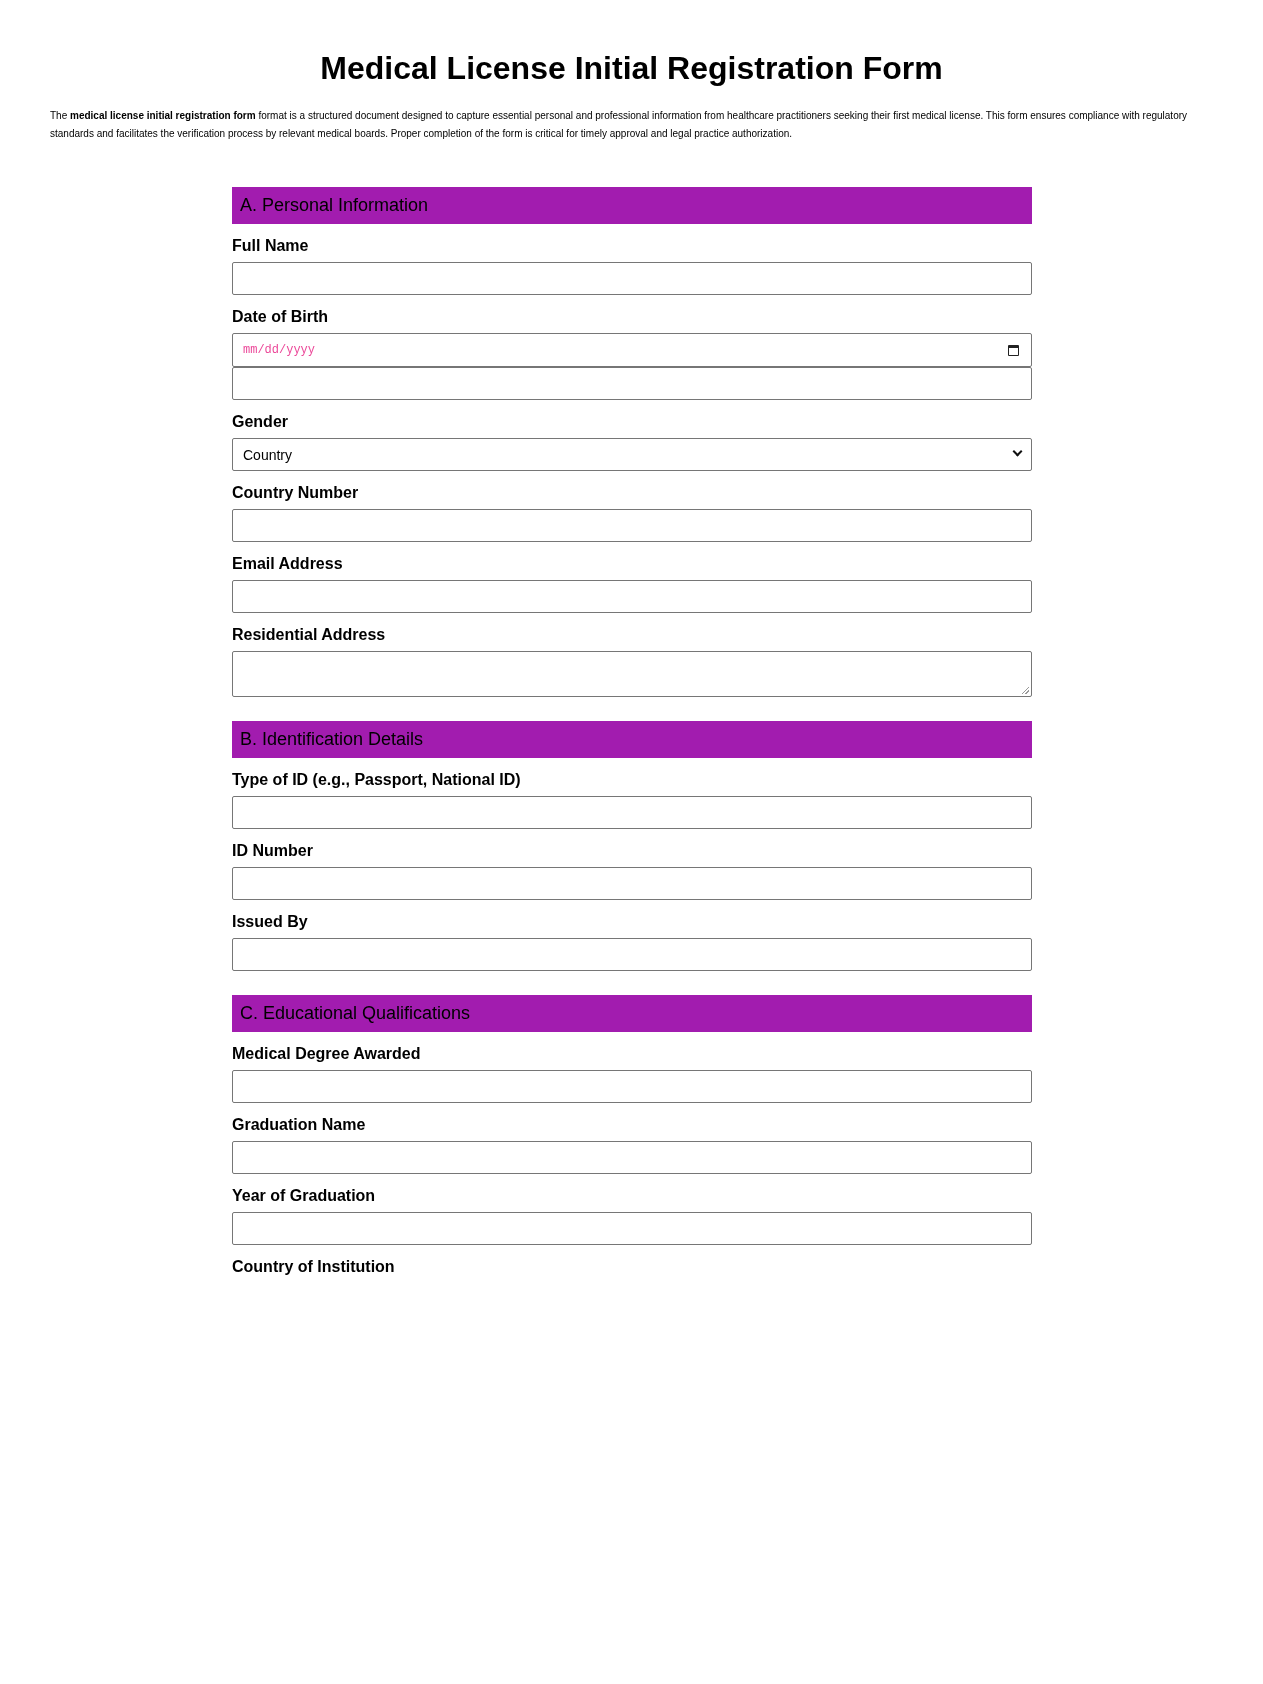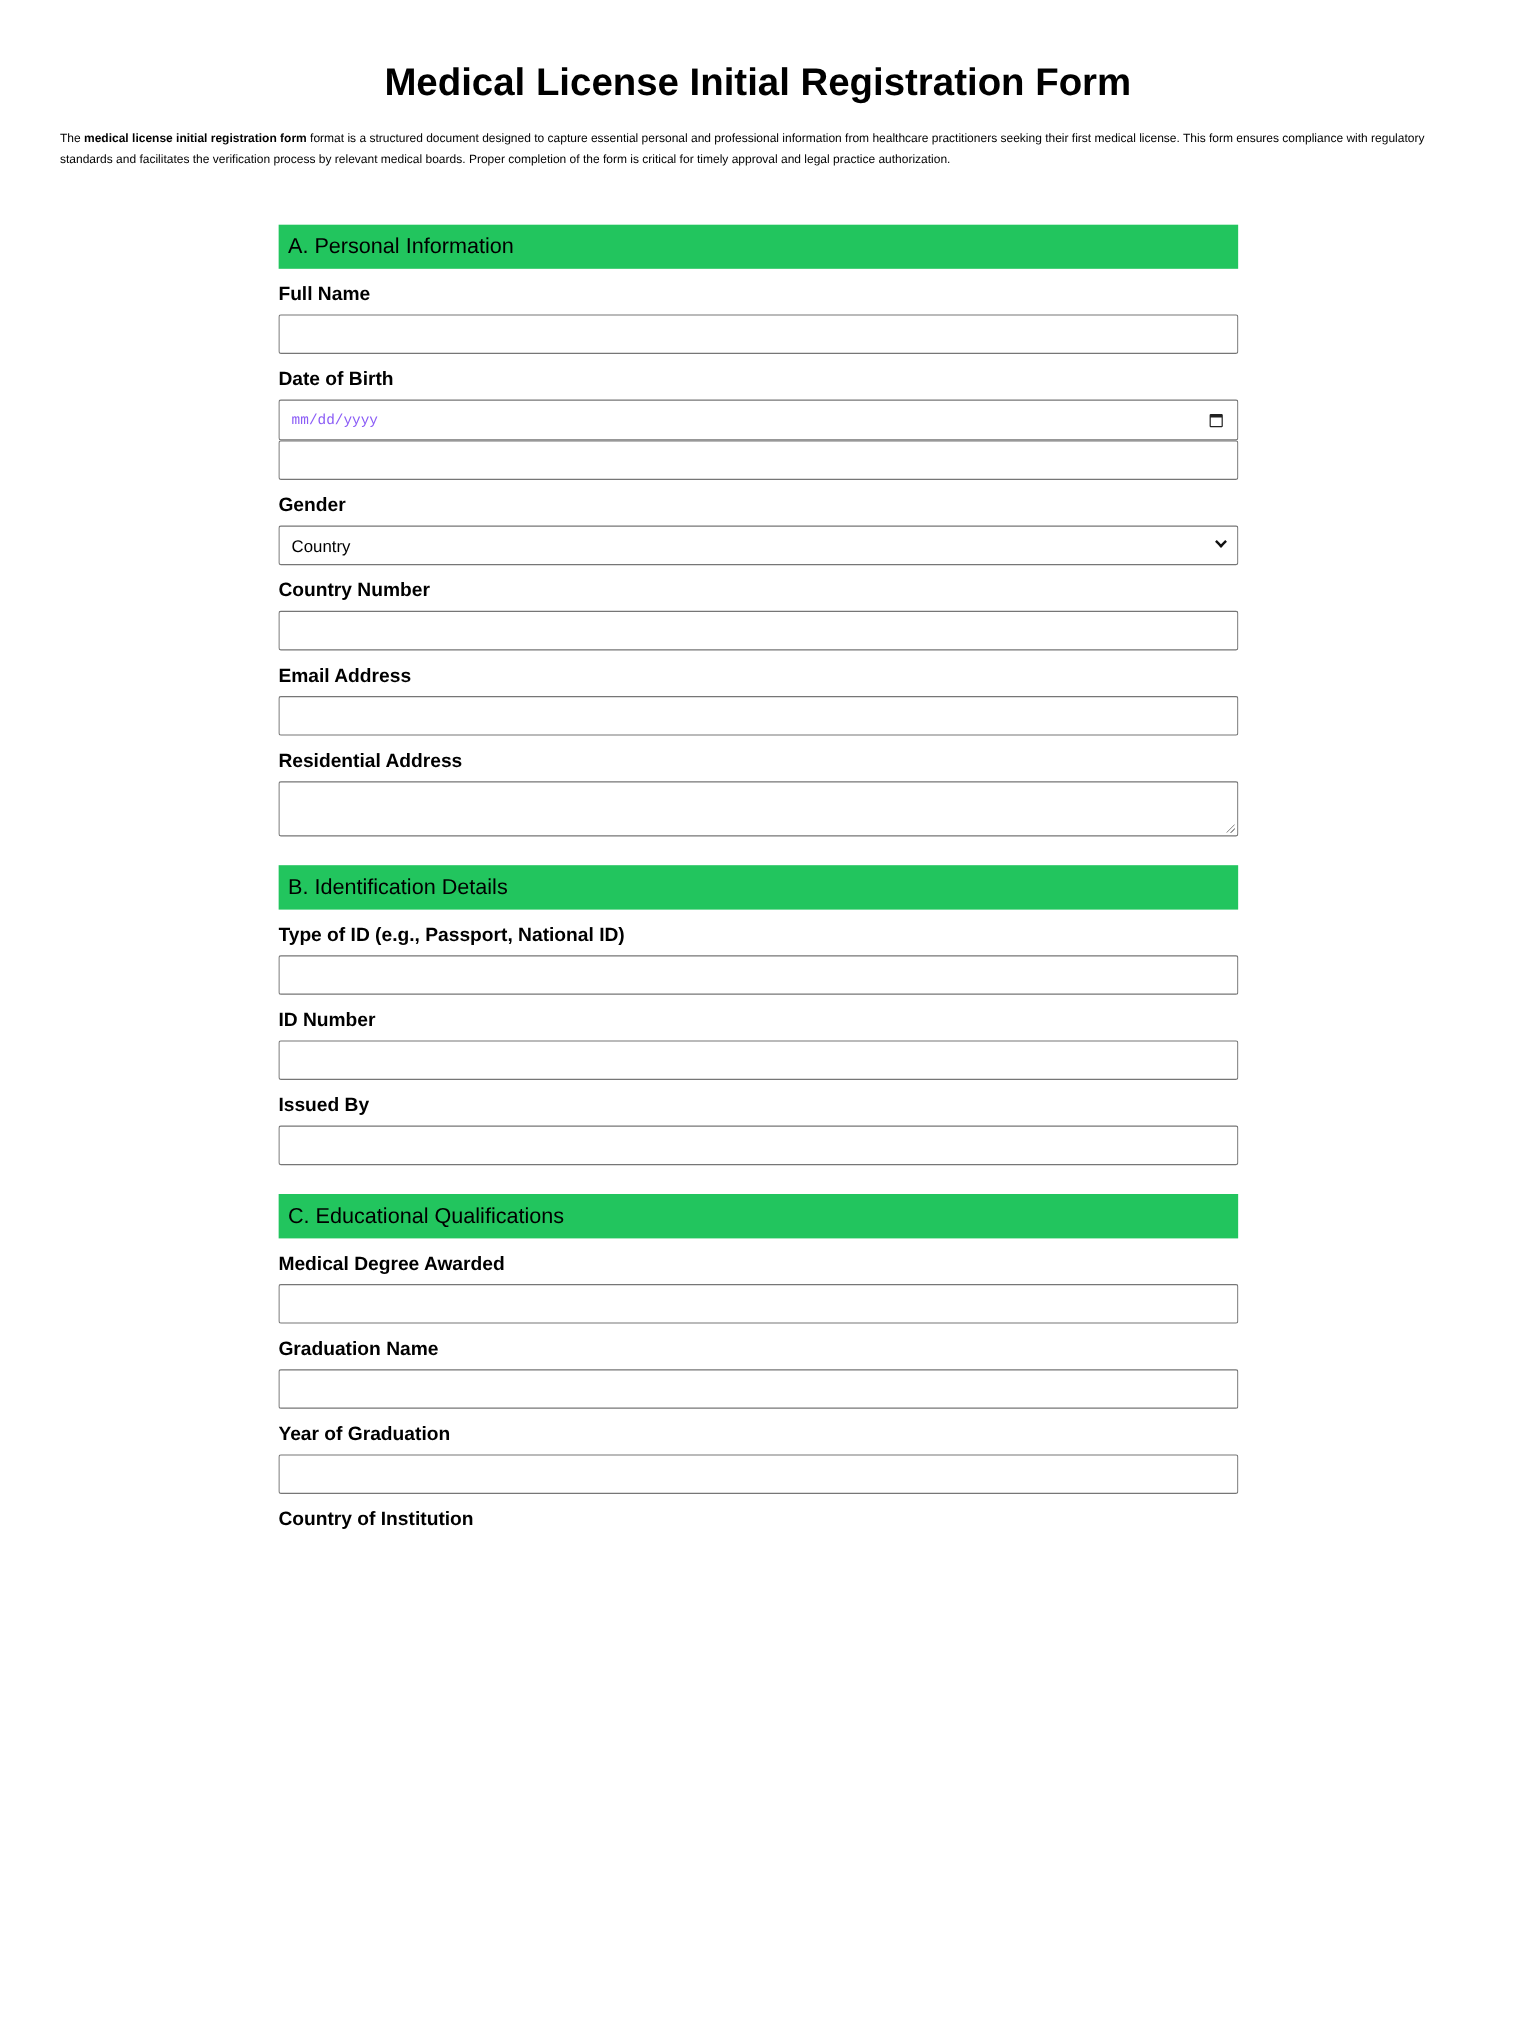--- a/index.html
+++ b/index.html
@@ -1,25 +1,25 @@
 <!DOCTYPE html>
 <html><head>
 <meta charset="utf-8">
 <style>
   html, body { margin:0; padding:0; background:#fff; }
   body { width:1263px; height:1684px; overflow:hidden; font-family:"Liberation Sans", sans-serif; color:#000; position:relative; }
   h1 { position:absolute; left:0; top:48px; width:1263px; margin:0; text-align:center; font-size:32px; font-weight:bold; line-height:40px; }
   .intro { position:absolute; left:50px; top:107px; width:1170px; margin:0; font-size:10px; line-height:18px; }
   .intro b { font-weight:bold; }
   .viewport { position:absolute; left:232px; top:187px; width:800px; height:1112px; overflow:hidden; }
-  .section-bar { background:#22c55e; height:37px; line-height:37px; padding-left:8px; font-size:18px; box-sizing:border-box; }
+  .section-bar { background:#a21caf; height:37px; line-height:37px; padding-left:8px; font-size:18px; box-sizing:border-box; }
   .label { display:block; font-size:16px; font-weight:bold; height:18px; line-height:18px; margin-top:13px; margin-bottom:7px; }
   .field { display:block; width:800px; height:33px; box-sizing:border-box; border:1px solid #767676; border-radius:2px; background:#fff; margin:0; padding:0 10px; font-family:"Liberation Sans", sans-serif; font-size:13px; }
   .date { position:relative; height:34px; display:flex; align-items:center; }
-  .date .ph { font-family:"Liberation Mono", monospace; font-size:12px; color:#8b5cf6; margin-left:0px; }
+  .date .ph { font-family:"Liberation Mono", monospace; font-size:12px; color:#ec4899; margin-left:0px; }
   .date .cal { position:absolute; right:12px; top:11px; width:11px; height:11px; border:1.5px solid #222; border-top-width:3px; border-radius:1px; box-sizing:border-box; }
   .select { display:flex; align-items:center; position:relative; font-size:14px; }
   .select .chev { position:absolute; right:10px; top:9px; width:7px; height:7px; border-right:2.5px solid #111; border-bottom:2.5px solid #111; transform:rotate(45deg); box-sizing:border-box; }
   .textarea { height:46px; position:relative; }
   .textarea .grip { position:absolute; right:2px; bottom:2px; width:7px; height:7px; background:linear-gradient(135deg, transparent 45%, #999 46%, #999 54%, transparent 55%, transparent 70%, #999 71%, #999 79%, transparent 80%); }
   .gap { height:24px; }
 </style>
 </head>
 <body>
 

